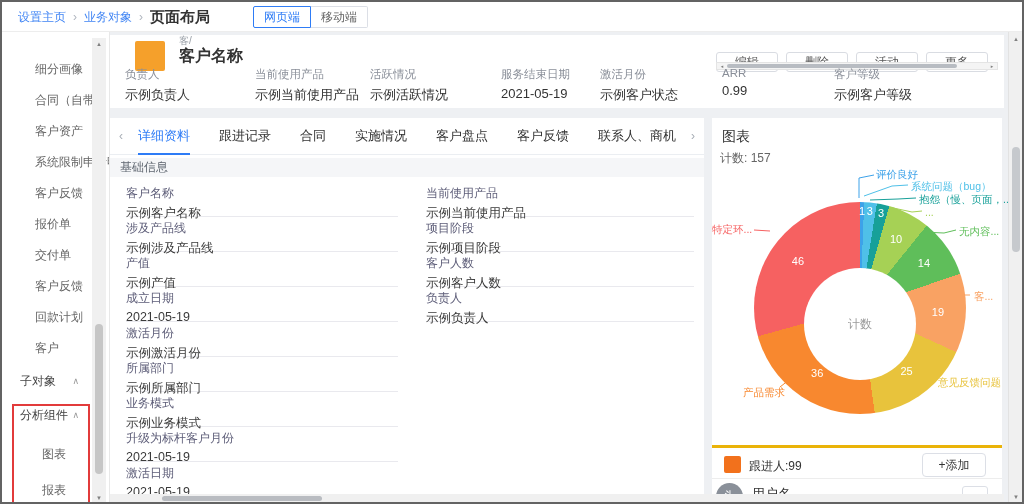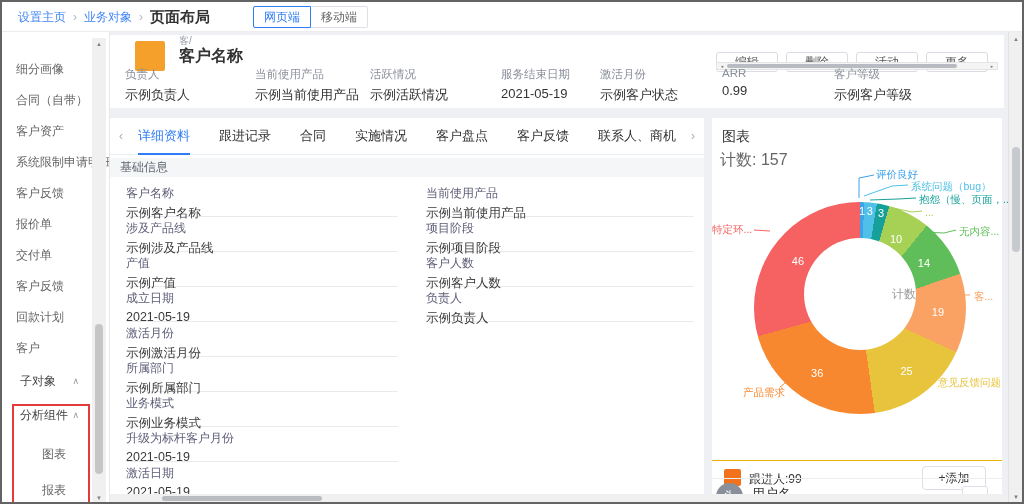--- a/index.html
+++ b/index.html
@@ -18,21 +18,21 @@
   .dev-btn:first-child { border-radius:2px 0 0 2px; }
   .dev-btn:last-child { border-radius:0 2px 2px 0; border-left:none; }
   .dev-btn.active { border:1px solid #2e7cf6; color:#2e7cf6; }
   .top-actions { position:absolute; right:14px; top:4px; display:flex; gap:8px; }
   .tb-btn { height:23px; padding:0 13px; font-size:12px; color:#555; background:#fff; border:1px solid #dcdfe6; border-radius:3px; display:flex; align-items:center; cursor:pointer; }
   .tb-btn.primary { background:#2e7cf6; border-color:#2e7cf6; color:#fff; }
 
   
   .sidebar { position:absolute; left:0; top:30px; width:108px; height:472px; background:#fff; border-right:1px solid #e8e8e8; z-index:5; overflow:hidden; }
   .side-list { padding-top:22px; }
-  .s-item { height:31px; line-height:31px; padding-left:14px; font-size:12px; color:#666; white-space:nowrap; overflow:hidden; cursor:pointer; }
+  .s-item { height:31px; line-height:31px; padding-left:33px; font-size:12px; color:#666; white-space:nowrap; overflow:hidden; cursor:pointer; }
   .s-section { height:34px; line-height:34px; padding-left:18px; font-size:12px; color:#444; position:relative; cursor:pointer; }
   .s-section .chev { position:absolute; right:30px; top:0; color:#999; font-size:9px; }
   .s-sub { height:28px; line-height:28px; margin-top:8px; padding-left:40px; font-size:12px; color:#666; cursor:pointer; }
   .annotation-box { position:absolute; left:10px; top:372px; width:78px; height:100px; border:2px solid #e23b3b; z-index:6; pointer-events:none; }
   .side-scroll { position:absolute; left:90px; top:6px; width:14px; height:466px; background:#f0f0f0; }
   .side-thumb { position:absolute; left:3px; top:286px; width:8px; height:150px; background:#c6c6c6; border-radius:4px; }
   .scroll-arrow { position:absolute; font-size:6px; color:#808080; left:0; width:14px; text-align:center; }
 
   
   .header-card { position:absolute; left:108px; top:33px; width:894px; height:73px; background:#fff; z-index:4; }
@@ -62,28 +62,28 @@
   .f-col { position:absolute; top:64px; }
   .f-col.left { left:16px; width:272px; }
   .f-col.right { left:316px; width:268px; }
   .f-block { height:35px; border-bottom:1px solid #e9e9ee; padding-top:3px; }
   .f-label { font-size:12px; color:#5d5d78; }
   .f-value { font-size:12.5px; color:#3a3a3a; margin-top:3px; }
 
   
   .right-card { position:absolute; left:710px; top:116px; width:290px; height:386px; background:#fff; z-index:4; }
   .rc-title { position:absolute; left:10px; top:10px; font-size:14px; color:#333; font-weight:500; }
-  .rc-count { position:absolute; left:8px; top:32px; font-size:16px; color:#666; }
+  .rc-count { position:absolute; left:8px; top:32px; font-size:12px; color:#666; }
   .donut { position:absolute; left:42px; top:84px; width:212px; height:212px; border-radius:50%; }
-  .donut-hole { position:absolute; left:50px; top:36px; width:112px; height:112px; border-radius:50%; background:#fff; display:flex; align-items:center; justify-content:flex-end; }
+  .donut-hole { position:absolute; left:50px; top:66px; width:112px; height:112px; border-radius:50%; background:#fff; display:flex; align-items:center; justify-content:center; }
   .center-label { font-size:12px; color:#9a9a9a; }
   .seg-val { position:absolute; transform:translate(-50%,-50%); font-size:11px; color:#fff; }
   .seg-label { position:absolute; font-size:10.5px; white-space:nowrap; }
   #leader-svg { position:absolute; left:0; top:0; pointer-events:none; }
-  .follow-row { position:absolute; left:0; top:327px; width:100%; height:33px; border-top:1px solid #eab308;margin-top:15px; }
+  .follow-row { position:absolute; left:0; top:327px; width:100%; height:33px; border-top:3px solid #eab308; }
   .follow-icon { position:absolute; left:12px; top:8px; width:17px; height:17px; background:#f2711c; border-radius:2px; }
   .follow-label { position:absolute; left:37px; top:10px; font-size:12px; color:#333; }
   .add-btn { position:absolute; right:16px; top:5px; width:64px; height:24px; border:1px solid #dcdfe6; border-radius:4px; background:#fff; font-size:12px; color:#333; display:flex; align-items:center; justify-content:center; cursor:pointer; }
   .user-row { position:absolute; left:0; top:360px; width:100%; height:40px; border-top:1px solid #ededed; }
   .avatar { position:absolute; left:4px; top:4px; width:27px; height:27px; border-radius:50%; background:#8a9099; color:#fff; font-size:12px; display:flex; align-items:center; justify-content:center; }
   .user-name { position:absolute; left:40px; top:6px; font-size:13px; color:#333; }
   .user-sub { position:absolute; left:40px; top:22px; font-size:11px; color:#9aa0a8; }
   .dd-btn { position:absolute; right:14px; top:7px; width:26px; height:19px; border:1px solid #dcdfe6; border-radius:3px; background:#fff; color:#555; font-size:7px; display:flex; align-items:center; justify-content:center; cursor:pointer; }
 
   

